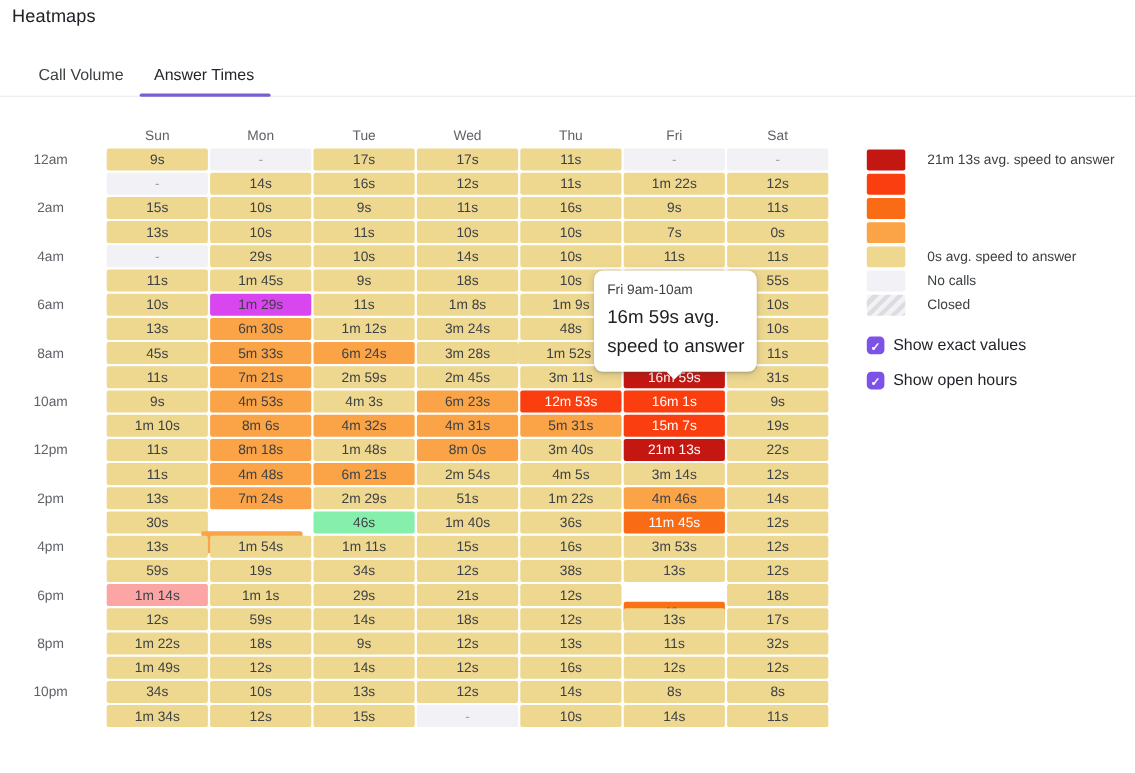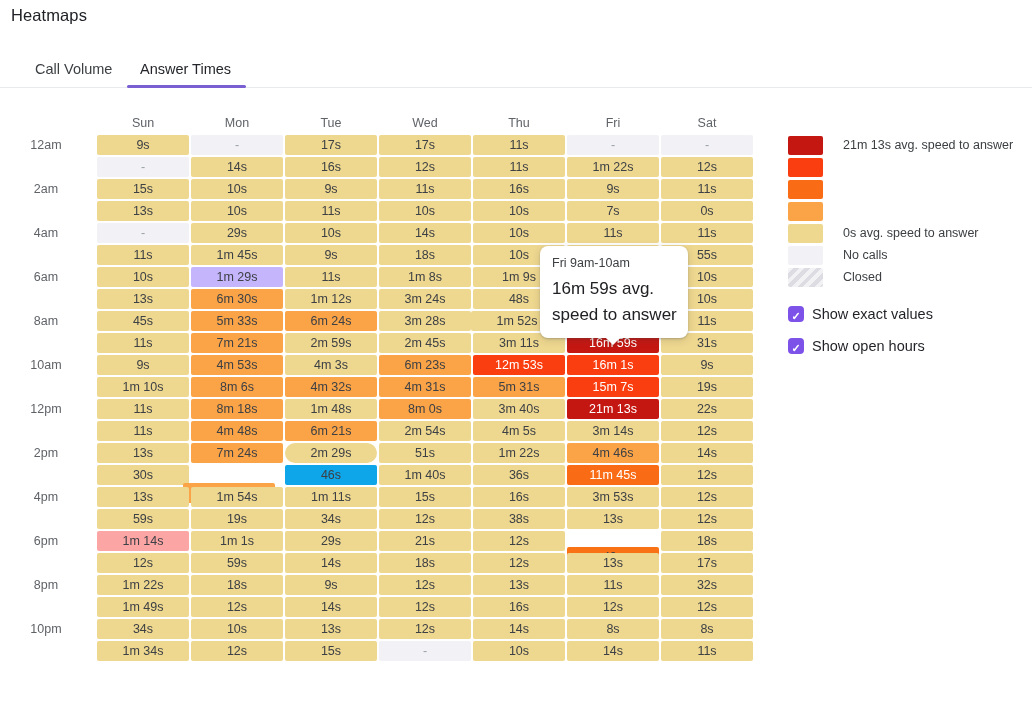--- a/index.html
+++ b/index.html
@@ -102,21 +102,21 @@
       <div class="cell" style="left: 567px; top: 223px; background: rgb(238, 215, 143);">11s</div>
       <div class="cell" style="left: 661px; top: 223px; background: rgb(238, 215, 143);">11s</div>
       <div class="cell" style="left: 97px; top: 245px; background: rgb(238, 215, 143);">11s</div>
       <div class="cell" style="left: 191px; top: 245px; background: rgb(238, 215, 143);">1m 45s</div>
       <div class="cell" style="left: 285px; top: 245px; background: rgb(238, 215, 143);">9s</div>
       <div class="cell" style="left: 379px; top: 245px; background: rgb(238, 215, 143);">18s</div>
       <div class="cell" style="left: 473px; top: 245px; background: rgb(238, 215, 143);">10s</div>
       <div class="cell" style="left: 567px; top: 245px; background: rgb(238, 215, 143);"></div>
       <div class="cell" style="left: 661px; top: 245px; background: rgb(238, 215, 143);">55s</div>
       <div class="cell" style="left: 97px; top: 267px; background: rgb(238, 215, 143);">10s</div>
-      <div class="cell" style="left: 191px; top: 267px; background: #c4b5fd;">1m 29s</div>
+      <div class="cell" style="left: 191px; top: 267px; background: #d946ef;">1m 29s</div>
       <div class="cell" style="left: 285px; top: 267px; background: rgb(238, 215, 143);">11s</div>
       <div class="cell" style="left: 379px; top: 267px; background: rgb(238, 215, 143);">1m 8s</div>
       <div class="cell" style="left: 473px; top: 267px; background: rgb(238, 215, 143);">1m 9s</div>
       <div class="cell" style="left: 567px; top: 267px; background: rgb(238, 215, 143);"></div>
       <div class="cell" style="left: 661px; top: 267px; background: rgb(238, 215, 143);">10s</div>
       <div class="cell" style="left: 97px; top: 289px; background: rgb(238, 215, 143);">13s</div>
       <div class="cell" style="left: 191px; top: 289px; background: rgb(250, 164, 71); text-align: center;">6m 30s</div>
       <div class="cell" style="left: 285px; top: 289px; background: rgb(238, 215, 143);">1m 12s</div>
       <div class="cell" style="left: 379px; top: 289px; background: rgb(238, 215, 143);">3m 24s</div>
       <div class="cell" style="left: 473px; top: 289px; background: rgb(238, 215, 143);">48s</div>
@@ -159,28 +159,28 @@
       <div class="cell" style="left: 661px; top: 399px; background: rgb(238, 215, 143);">22s</div>
       <div class="cell" style="left: 97px; top: 421px; background: rgb(238, 215, 143);">11s</div>
       <div class="cell" style="left: 191px; top: 421px; background: rgb(250, 164, 71);">4m 48s</div>
       <div class="cell" style="left: 285px; top: 421px; background: rgb(250, 164, 71);">6m 21s</div>
       <div class="cell" style="left: 379px; top: 421px; background: rgb(238, 215, 143);">2m 54s</div>
       <div class="cell" style="left: 473px; top: 421px; background: rgb(238, 215, 143);">4m 5s</div>
       <div class="cell" style="left: 567px; top: 421px; background: rgb(238, 215, 143);">3m 14s</div>
       <div class="cell" style="left: 661px; top: 421px; background: rgb(238, 215, 143);">12s</div>
       <div class="cell" style="left: 97px; top: 443px; background: rgb(238, 215, 143);">13s</div>
       <div class="cell" style="left: 191px; top: 443px; background: rgb(250, 164, 71);">7m 24s</div>
-      <div class="cell" style="left: 285px; top: 443px; background: rgb(238, 215, 143); border-radius: 10px;">2m 29s</div>
+      <div class="cell" style="left: 285px; top: 443px; background: rgb(238, 215, 143);">2m 29s</div>
       <div class="cell" style="left: 379px; top: 443px; background: rgb(238, 215, 143);">51s</div>
       <div class="cell" style="left: 473px; top: 443px; background: rgb(238, 215, 143);">1m 22s</div>
       <div class="cell" style="left: 567px; top: 443px; background: rgb(250, 164, 71);">4m 46s</div>
       <div class="cell" style="left: 661px; top: 443px; background: rgb(238, 215, 143);">14s</div>
       <div class="cell" style="left: 97px; top: 465px; background: rgb(238, 215, 143);">30s</div>
       <div class="cell" style="left: 183px; top: 465px; background: rgb(250, 164, 71); margin-top: 18px;">6m 12s</div>
-      <div class="cell" style="left: 285px; top: 465px; background: #0ea5e9;">46s</div>
+      <div class="cell" style="left: 285px; top: 465px; background: #86efac;">46s</div>
       <div class="cell" style="left: 379px; top: 465px; background: rgb(238, 215, 143);">1m 40s</div>
       <div class="cell" style="left: 473px; top: 465px; background: rgb(238, 215, 143);">36s</div>
       <div class="cell hot" style="left: 567px; top: 465px; background: rgb(250, 107, 21);">11m 45s</div>
       <div class="cell" style="left: 661px; top: 465px; background: rgb(238, 215, 143);">12s</div>
       <div class="cell" style="left: 97px; top: 487px; background: rgb(238, 215, 143);">13s</div>
       <div class="cell" style="left: 191px; top: 487px; background: rgb(238, 215, 143);">1m 54s</div>
       <div class="cell" style="left: 285px; top: 487px; background: rgb(238, 215, 143);">1m 11s</div>
       <div class="cell" style="left: 379px; top: 487px; background: rgb(238, 215, 143);">15s</div>
       <div class="cell" style="left: 473px; top: 487px; background: rgb(238, 215, 143);">16s</div>
       <div class="cell" style="left: 567px; top: 487px; background: rgb(238, 215, 143);">3m 53s</div>

